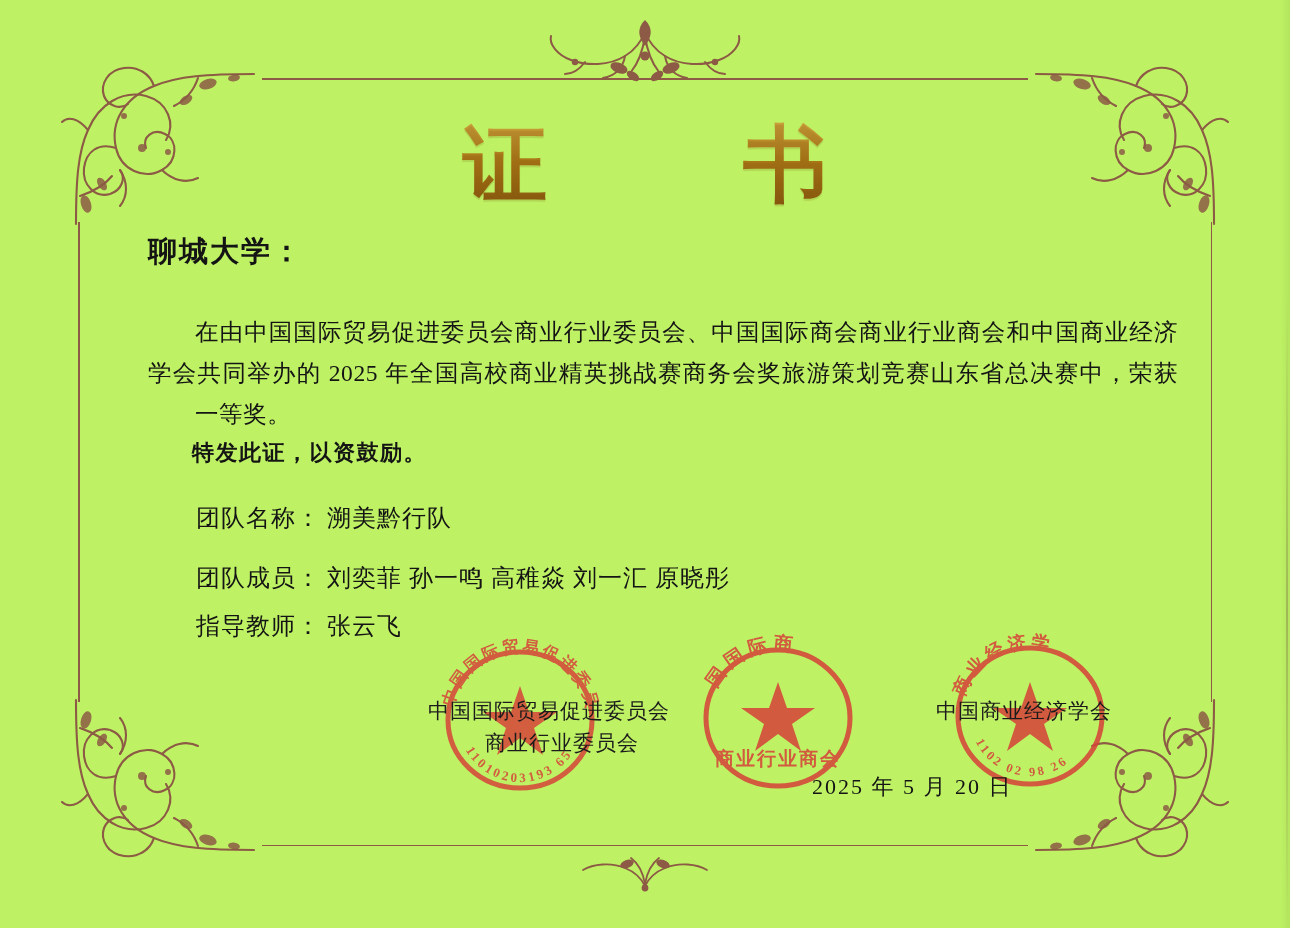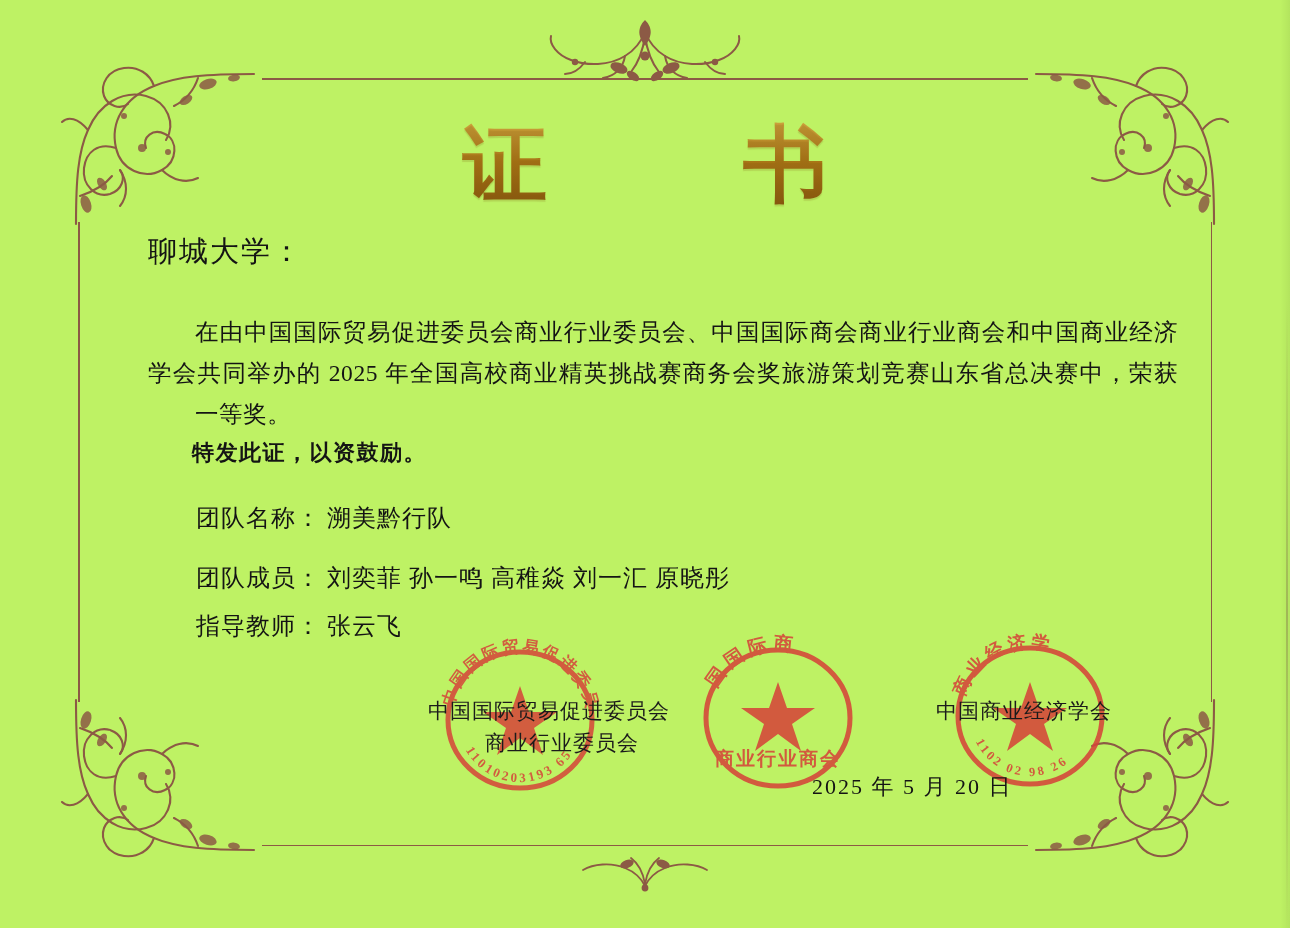--- a/index.html
+++ b/index.html
@@ -97,21 +97,21 @@
     -webkit-text-fill-color: transparent;
     text-shadow: 0 2px 1px rgba(120,80,10,0.18);
   }
 
   
   .salutation {
     position: absolute;
     left: 148px;
     top: 232px;
     font-size: 29px;
-    font-weight: 400;
+    font-weight: 700;
     letter-spacing: 2px;
     color: #141414;
   }
 
   .paragraph {
     position: absolute;
     left: 148px;
     top: 312px;
     width: 1030px;
     font-size: 23.5px;

